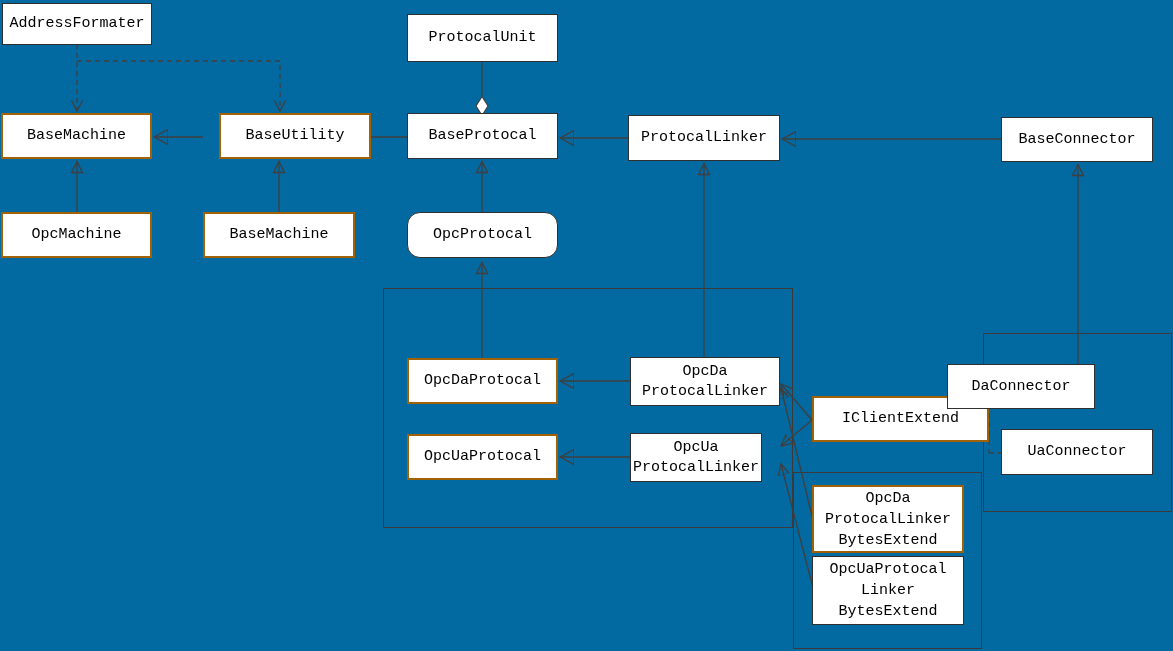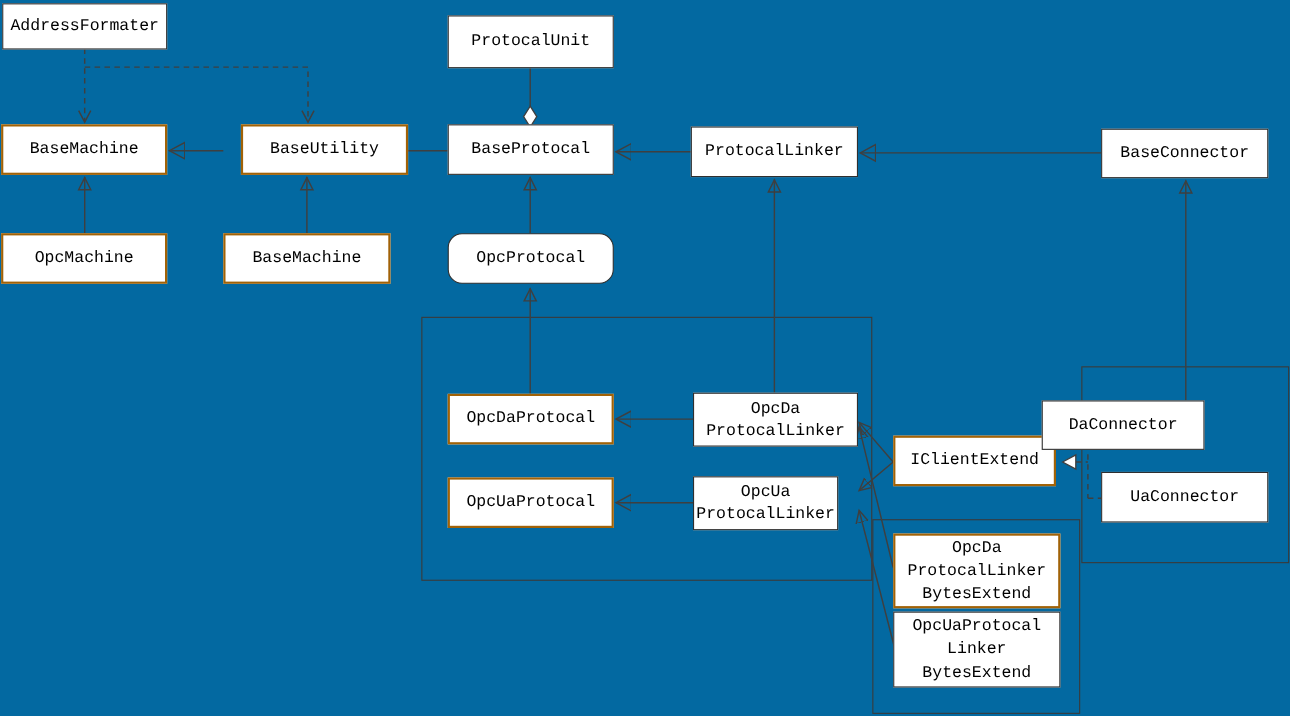--- a/index.html
+++ b/index.html
@@ -125,21 +125,21 @@
   <div class="node thick" style="left:407px; top:358px; width:151px; height:46px;">OpcDaProtocal</div>
 
   <div class="node" style="left:630px; top:357px; width:150px; height:49px;">OpcDa
 ProtocalLinker</div>
 
   <div class="node thick" style="left:407px; top:434px; width:151px; height:46px;">OpcUaProtocal</div>
 
   <div class="node" style="left:630px; top:433px; width:132px; height:49px;">OpcUa
 ProtocalLinker</div>
 
-  <div class="node thick" style="left:812px; top:396px; width:148px; height:46px;">IClientExtend</div>
+  <div class="node thick" style="left:812px; top:396px; width:177px; height:46px;">IClientExtend</div>
 
   <div class="node" style="left:947px; top:364px; width:148px; height:45px;">DaConnector</div>
 
   <div class="node" style="left:1001px; top:429px; width:152px; height:46px;">UaConnector</div>
 
   <div class="node thick tall" style="left:812px; top:485px; width:152px; height:68px;">OpcDa
 ProtocalLinker
 BytesExtend</div>
 
   <div class="node tall" style="left:812px; top:556px; width:152px; height:69px;">OpcUaProtocal

